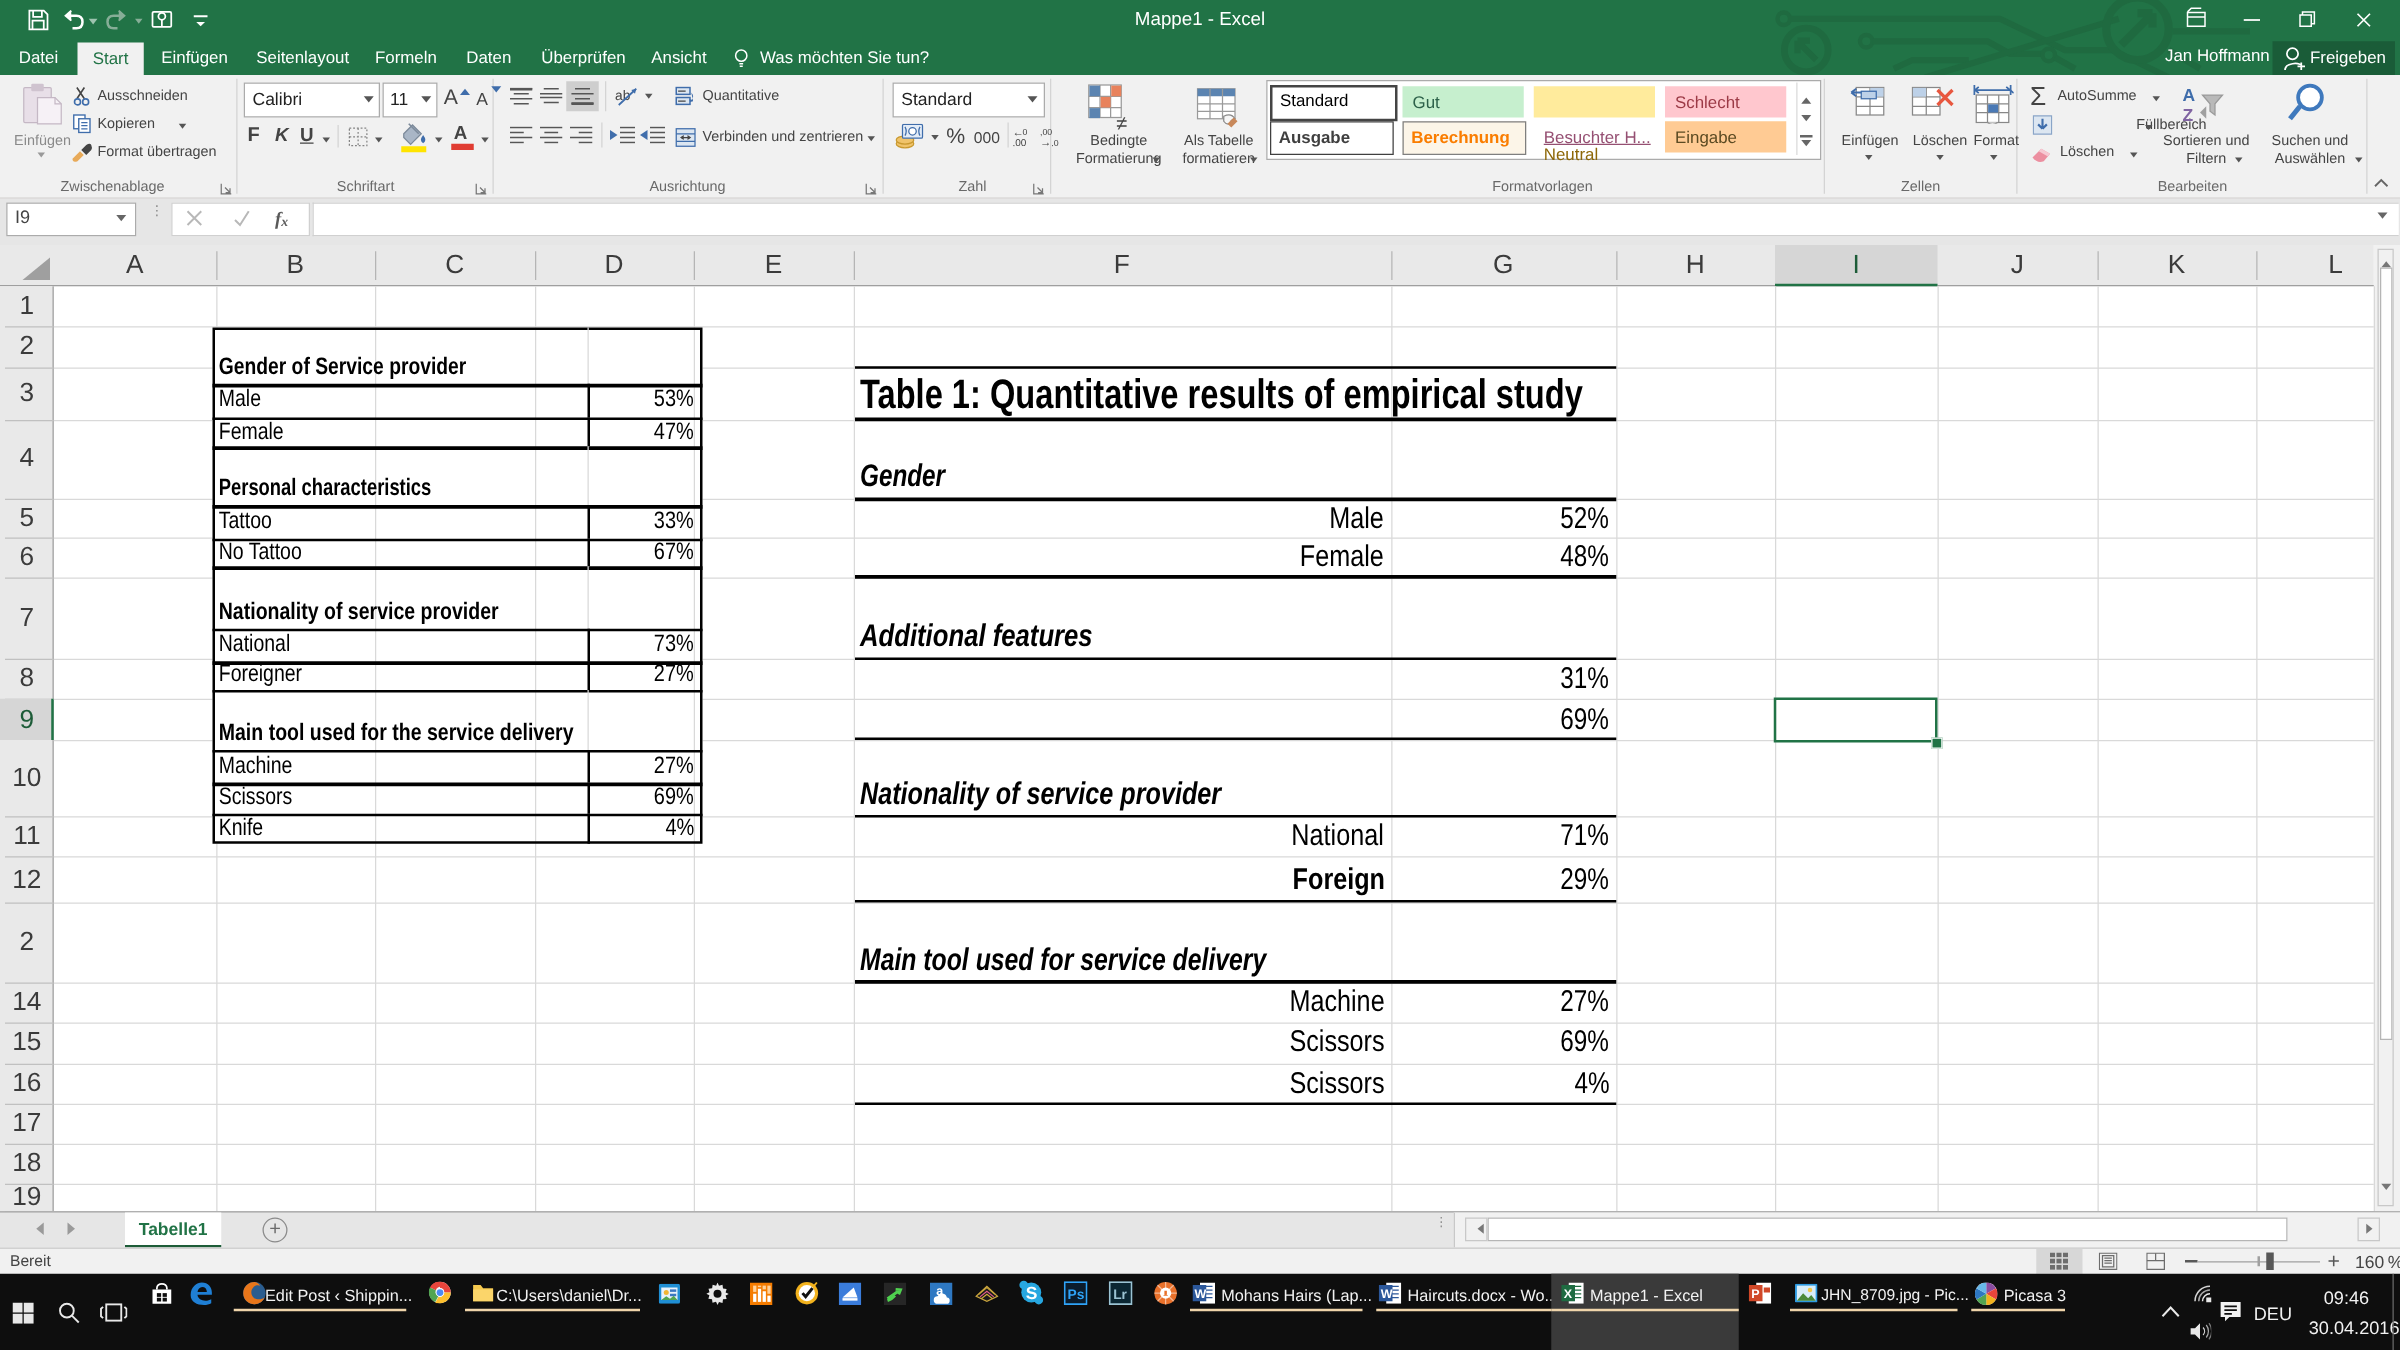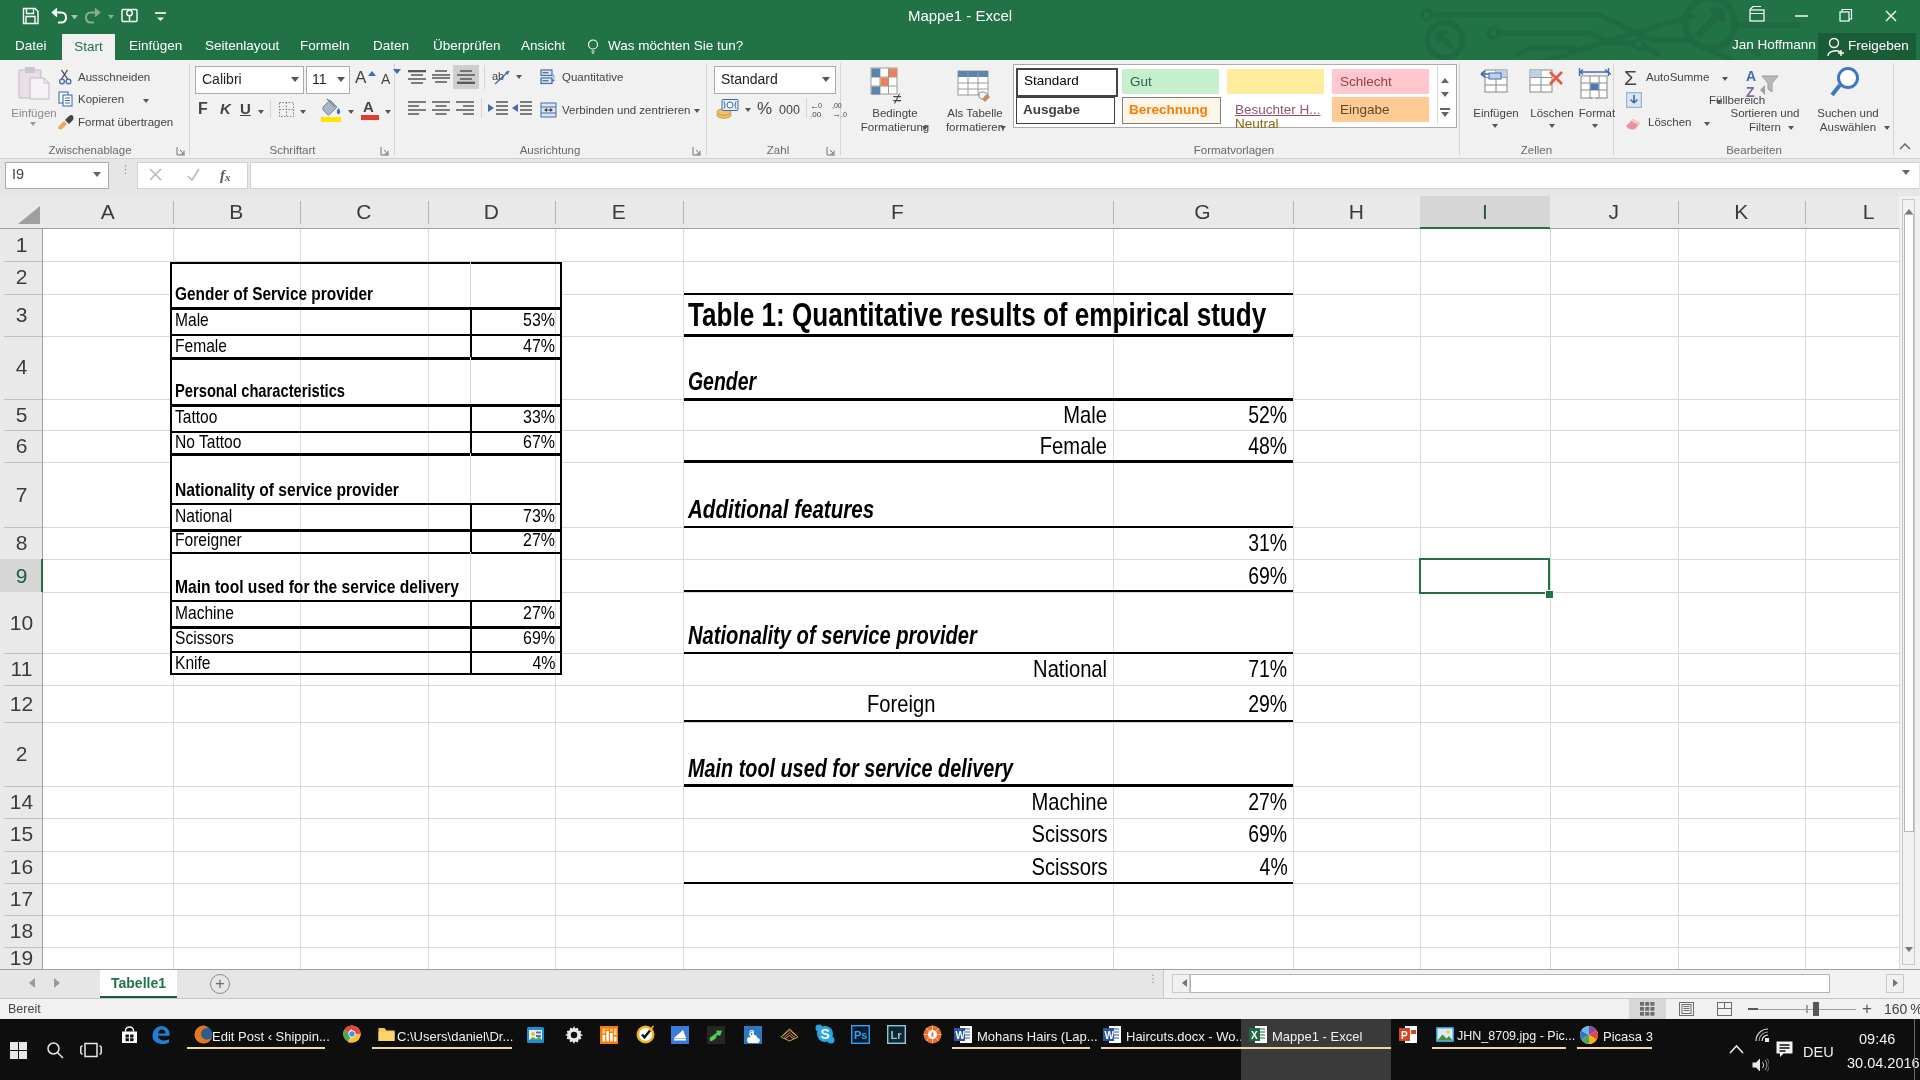--- a/index.html
+++ b/index.html
@@ -623,21 +623,21 @@
 <div class="ab" style="left:683.5px;top:264px;width:609px;height:2.5px;background:#000;"></div>
 <div class="ab tx" style="left:687.5px;top:296px;height:35px;line-height:35px;font-size:25px;font-weight:bold;font-style:italic;color:#000;transform:scaleX(0.822);transform-origin:0 0;">Additional features</div>
 <div class="ab" style="left:683.5px;top:329.5px;width:609px;height:2.5px;background:#000;"></div>
 <div class="ab" style="left:1112.5px;top:331px;width:175px;height:31.5px;line-height:31.5px;text-align:right;font-size:24px;color:#000;"><span style="display:inline-block;transform:scaleX(0.81);transform-origin:100% 50%;">31%</span></div>
 <div class="ab" style="left:1112.5px;top:362.5px;width:175px;height:33.5px;line-height:33.5px;text-align:right;font-size:24px;color:#000;"><span style="display:inline-block;transform:scaleX(0.81);transform-origin:100% 50%;">69%</span></div>
 <div class="ab" style="left:683.5px;top:393.5px;width:609px;height:2.5px;background:#000;"></div>
 <div class="ab tx" style="left:687.5px;top:422px;height:35px;line-height:35px;font-size:25px;font-weight:bold;font-style:italic;color:#000;transform:scaleX(0.806);transform-origin:0 0;">Nationality of service provider</div>
 <div class="ab" style="left:683.5px;top:455.5px;width:609px;height:2.5px;background:#000;"></div>
 <div class="ab" style="left:682.5px;top:457px;width:425px;height:31.5px;line-height:31.5px;text-align:right;font-size:24px;color:#000;"><span style="display:inline-block;transform:scaleX(0.84);transform-origin:100% 50%;">National</span></div>
 <div class="ab" style="left:1112.5px;top:457px;width:175px;height:31.5px;line-height:31.5px;text-align:right;font-size:24px;color:#000;"><span style="display:inline-block;transform:scaleX(0.81);transform-origin:100% 50%;">71%</span></div>
-<div class="ab" style="left:682.5px;top:488.5px;width:425px;height:37px;line-height:37px;text-align:center;font-size:24px;color:#000;"><span style="display:inline-block;transform:scaleX(0.84);transform-origin:100% 50%;">Foreign</span></div>
+<div class="ab" style="left:682.5px;top:488.5px;width:425px;height:37px;line-height:37px;text-align:right;font-size:24px;color:#000;font-weight:bold;"><span style="display:inline-block;transform:scaleX(0.84);transform-origin:100% 50%;">Foreign</span></div>
 <div class="ab" style="left:1112.5px;top:488.5px;width:175px;height:37px;line-height:37px;text-align:right;font-size:24px;color:#000;"><span style="display:inline-block;transform:scaleX(0.81);transform-origin:100% 50%;">29%</span></div>
 <div class="ab" style="left:683.5px;top:523.5px;width:609px;height:2.5px;background:#000;"></div>
 <div class="ab tx" style="left:687.5px;top:554.5px;height:35px;line-height:35px;font-size:25px;font-weight:bold;font-style:italic;color:#000;transform:scaleX(0.793);transform-origin:0 0;">Main tool used for service delivery</div>
 <div class="ab" style="left:683.5px;top:588px;width:609px;height:2.5px;background:#000;"></div>
 <div class="ab" style="left:682.5px;top:589.5px;width:425px;height:32.5px;line-height:32.5px;text-align:right;font-size:24px;color:#000;"><span style="display:inline-block;transform:scaleX(0.84);transform-origin:100% 50%;">Machine</span></div>
 <div class="ab" style="left:1112.5px;top:589.5px;width:175px;height:32.5px;line-height:32.5px;text-align:right;font-size:24px;color:#000;"><span style="display:inline-block;transform:scaleX(0.81);transform-origin:100% 50%;">27%</span></div>
 <div class="ab" style="left:682.5px;top:622px;width:425px;height:32.5px;line-height:32.5px;text-align:right;font-size:24px;color:#000;"><span style="display:inline-block;transform:scaleX(0.84);transform-origin:100% 50%;">Scissors</span></div>
 <div class="ab" style="left:1112.5px;top:622px;width:175px;height:32.5px;line-height:32.5px;text-align:right;font-size:24px;color:#000;"><span style="display:inline-block;transform:scaleX(0.81);transform-origin:100% 50%;">69%</span></div>
 <div class="ab" style="left:682.5px;top:654.5px;width:425px;height:32.5px;line-height:32.5px;text-align:right;font-size:24px;color:#000;"><span style="display:inline-block;transform:scaleX(0.84);transform-origin:100% 50%;">Scissors</span></div>
 <div class="ab" style="left:1112.5px;top:654.5px;width:175px;height:32.5px;line-height:32.5px;text-align:right;font-size:24px;color:#000;"><span style="display:inline-block;transform:scaleX(0.81);transform-origin:100% 50%;">4%</span></div>

